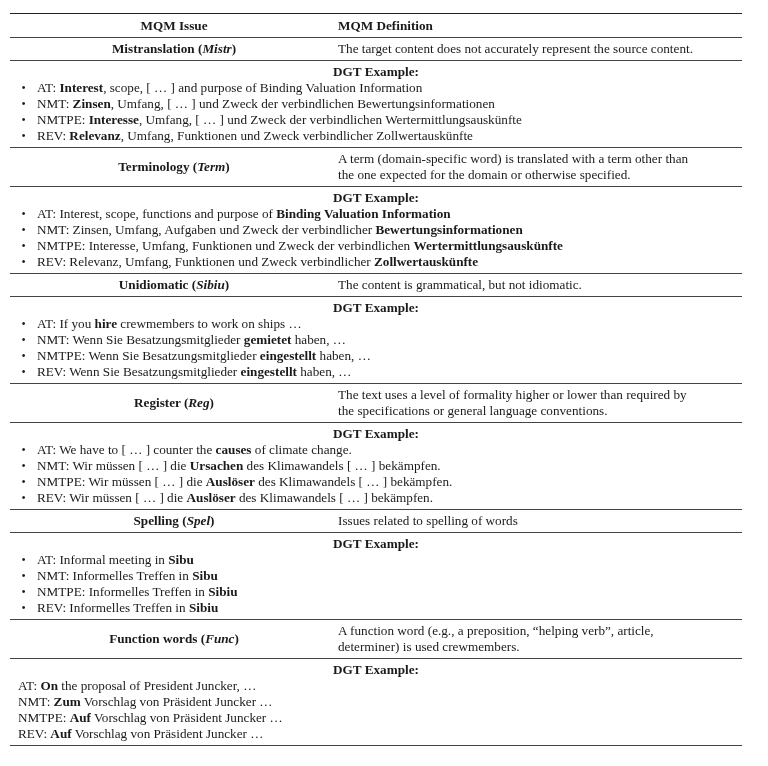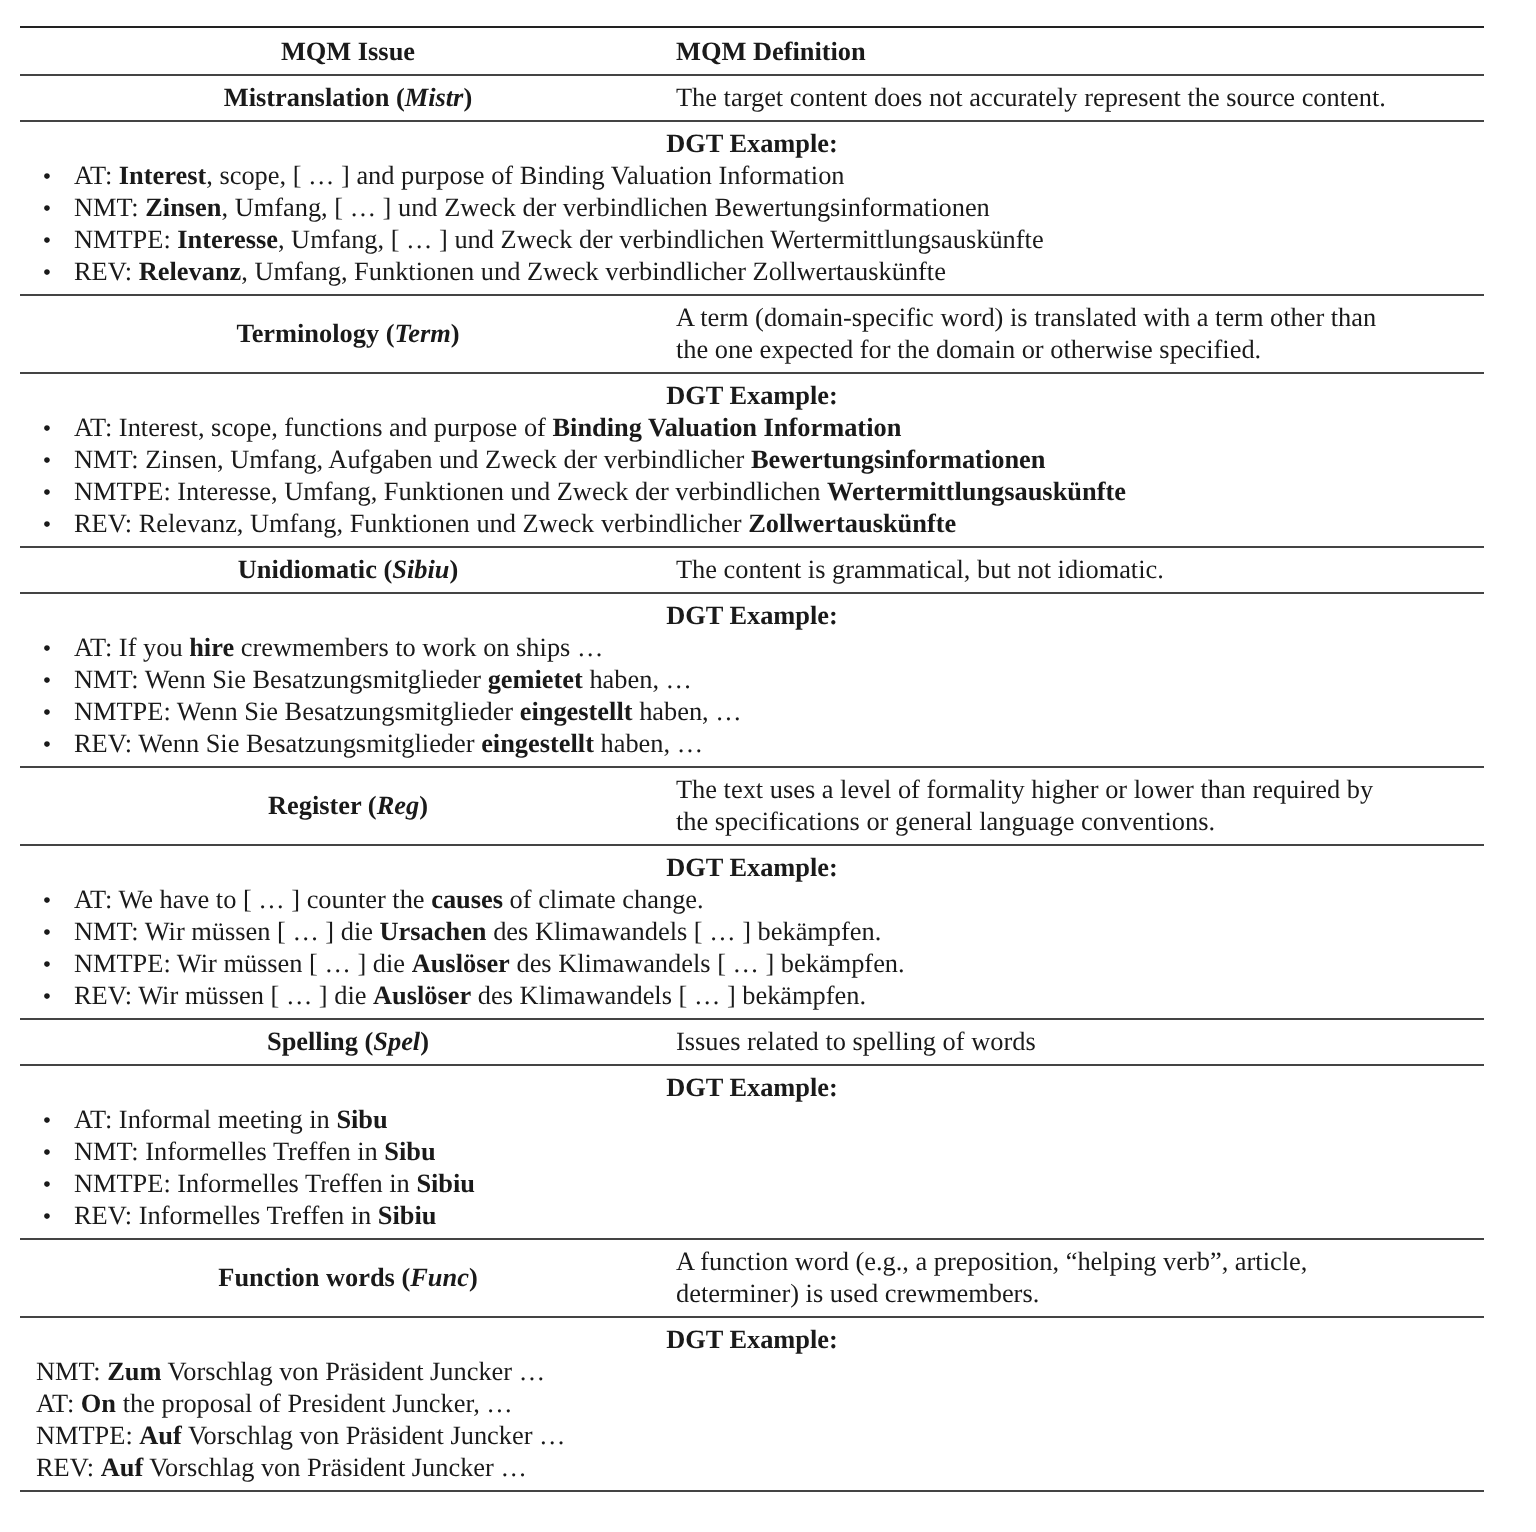--- a/index.html
+++ b/index.html
@@ -209,24 +209,24 @@
       <div class="row issue tall">
         <div class="c1"><span>Function words (</span><i>Func</i><span>)</span></div>
         <div class="c2">
           <div>A function word (e.g., a preposition, “helping verb”, article,</div>
           <div>determiner) is used crewmembers.</div>
         </div>
       </div>
       <div class="example">
         <div class="example-title">DGT Example:</div>
         <div class="ex-line nobullet">
+          <span><span class="label">AT: </span><b>On</b><span> the proposal of President Juncker, …</span></span>
+        </div>
+        <div class="ex-line nobullet">
           <span><span class="label">NMT: </span><b>Zum</b><span> Vorschlag von Präsident Juncker …</span></span>
-        </div>
-        <div class="ex-line nobullet">
-          <span><span class="label">AT: </span><b>On</b><span> the proposal of President Juncker, …</span></span>
         </div>
         <div class="ex-line nobullet">
           <span><span class="label">NMTPE: </span><b>Auf</b><span> Vorschlag von Präsident Juncker …</span></span>
         </div>
         <div class="ex-line nobullet">
           <span><span class="label">REV: </span><b>Auf</b><span> Vorschlag von Präsident Juncker …</span></span>
         </div>
       </div>
     </div>
 </div>

